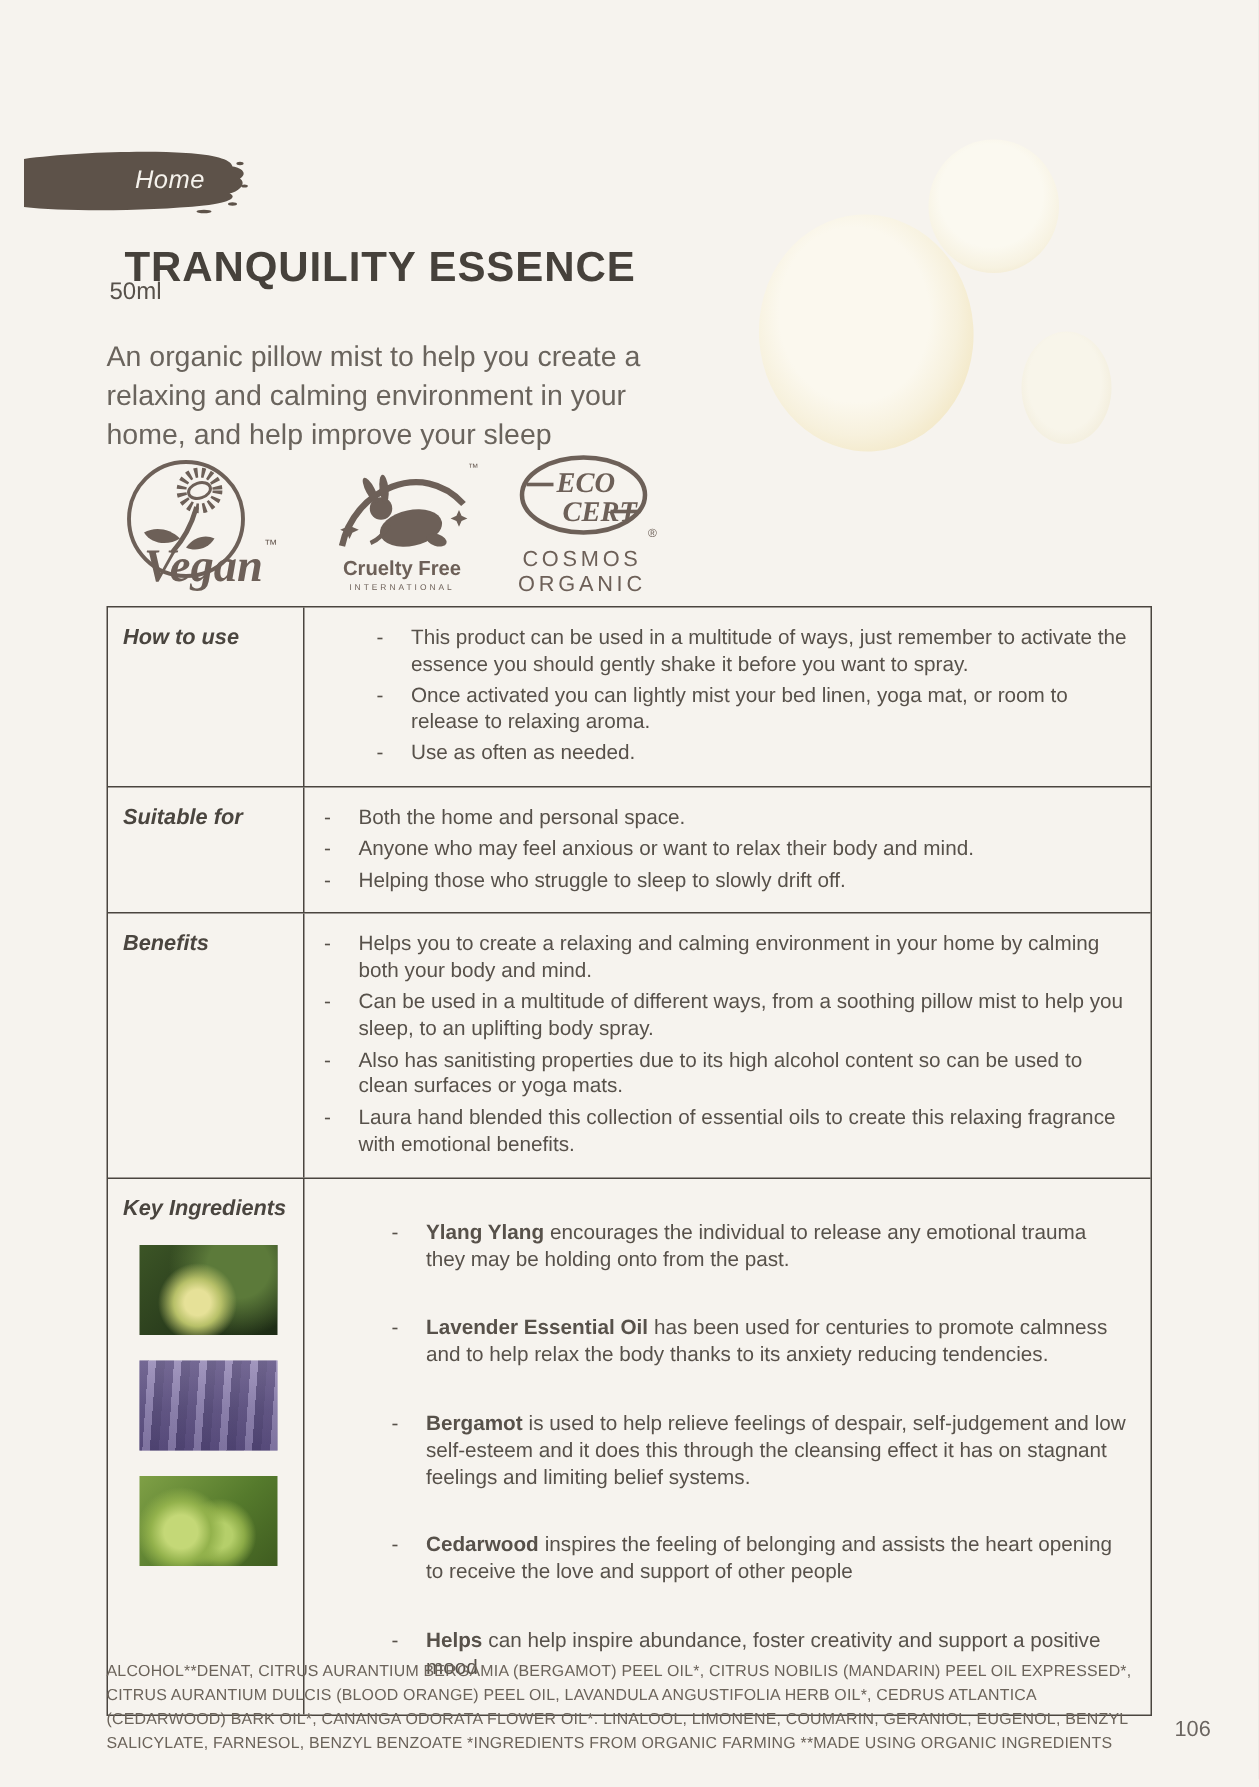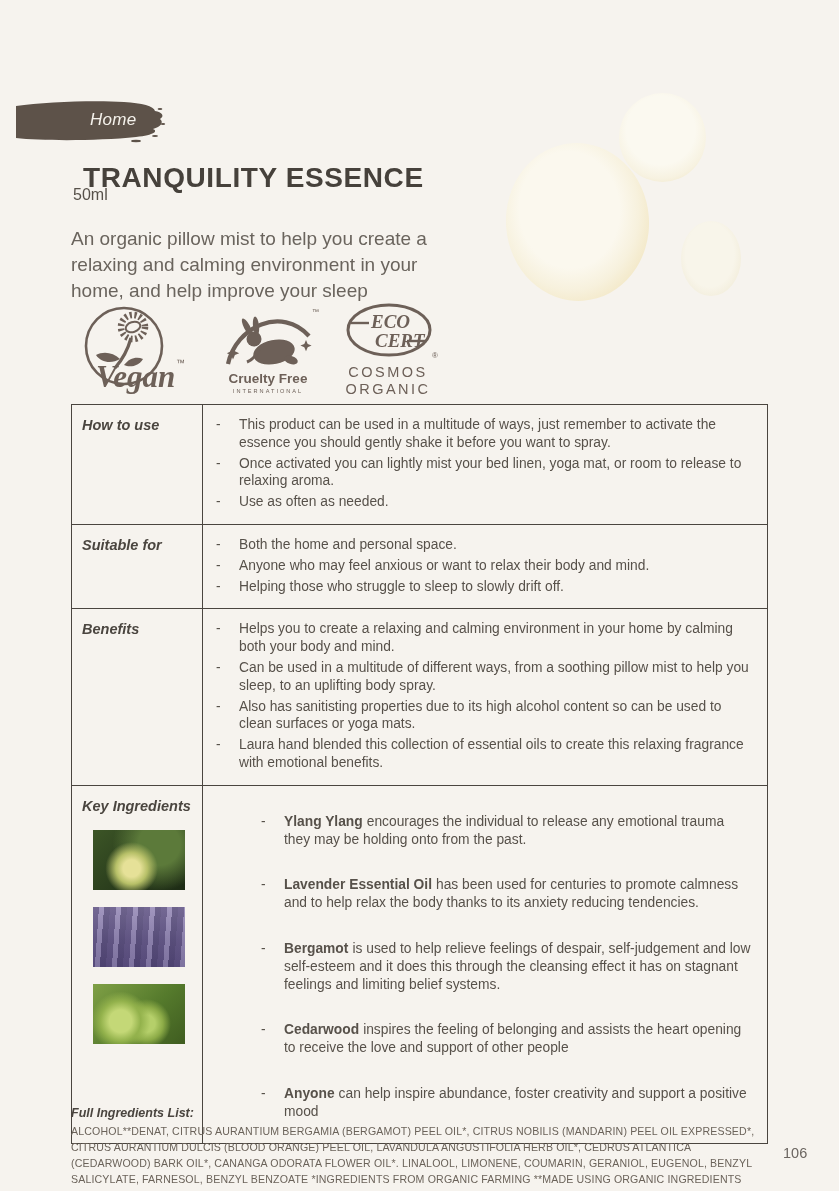--- a/index.html
+++ b/index.html
@@ -47,21 +47,21 @@
     left:681px;top:221px;width:60px;height:75px;
     background:radial-gradient(ellipse at 48% 45%, #f8f5ea 0 55%, #f3eedd 75%, #ece2c6 92%, #e3d4a6 100%);
   }
 
   
   .info-table{
     position:absolute;left:71px;top:404px;width:697px;
     border:1.4px solid #4a453f;
   }
   .t-row{display:grid;grid-template-columns:131px 1fr;border-top:1.4px solid #4a453f;}
-  .t-row:first-child{border-top:none;}
+  .t-row:first-child{border-top:none;gap:35px;}
   .t-label{
     border-right:1.4px solid #4a453f;padding:12px 8px 10px 10px;
     font-style:italic;font-weight:700;font-size:14.5px;color:#4a453f;line-height:1.2;
   }
   .t-content{padding:11px 13px 10px 13px;}
   .bullet{display:flex;font-size:13.8px;line-height:1.29;color:#57514a;margin-bottom:3px;}
   .dash{width:23px;flex:none;}
   .btxt{margin:0;}
   .row-how{min-height:104px;}
   .row-suit{min-height:70px;}
@@ -251,27 +251,26 @@
             <div class="bullet ki-item">
             <span class="dash">-</span>
             <p class="btxt"><b class="ki-name">Bergamot</b><span class="ki-desc">is used to help relieve feelings of despair, self-judgement and low self-esteem and it does this through the cleansing effect it has on stagnant feelings and limiting belief systems.</span></p>
           </div>
             <div class="bullet ki-item">
             <span class="dash">-</span>
             <p class="btxt"><b class="ki-name">Cedarwood</b><span class="ki-desc">inspires the feeling of belonging and assists the heart opening to receive the love and support of other people</span></p>
           </div>
             <div class="bullet ki-item">
             <span class="dash">-</span>
-            <p class="btxt"><b class="ki-name">Anyone</b><span class="ki-desc">can help inspire abundance, foster creativity and support a positive mood</span></p>
+            <p class="btxt"><b class="ki-name">Helps</b><span class="ki-desc">can help inspire abundance, foster creativity and support a positive mood</span></p>
           </div>
           </div>
       </div>
     </div>
 
   </div>
 
   <div class="full-ing">
-    <div class="fi-label">Full Ingredients List:</div>
     <p class="fi-text">ALCOHOL**DENAT, CITRUS AURANTIUM BERGAMIA (BERGAMOT) PEEL OIL*, CITRUS NOBILIS (MANDARIN) PEEL OIL EXPRESSED*, CITRUS AURANTIUM DULCIS (BLOOD ORANGE) PEEL OIL, LAVANDULA ANGUSTIFOLIA HERB OIL*, CEDRUS ATLANTICA (CEDARWOOD) BARK OIL*, CANANGA ODORATA FLOWER OIL*. LINALOOL, LIMONENE, COUMARIN, GERANIOL, EUGENOL, BENZYL SALICYLATE, FARNESOL, BENZYL BENZOATE *INGREDIENTS FROM ORGANIC FARMING **MADE USING ORGANIC INGREDIENTS</p>
   </div>
   <div class="page-number">106</div>
 
 </div>
 
 </body></html>

